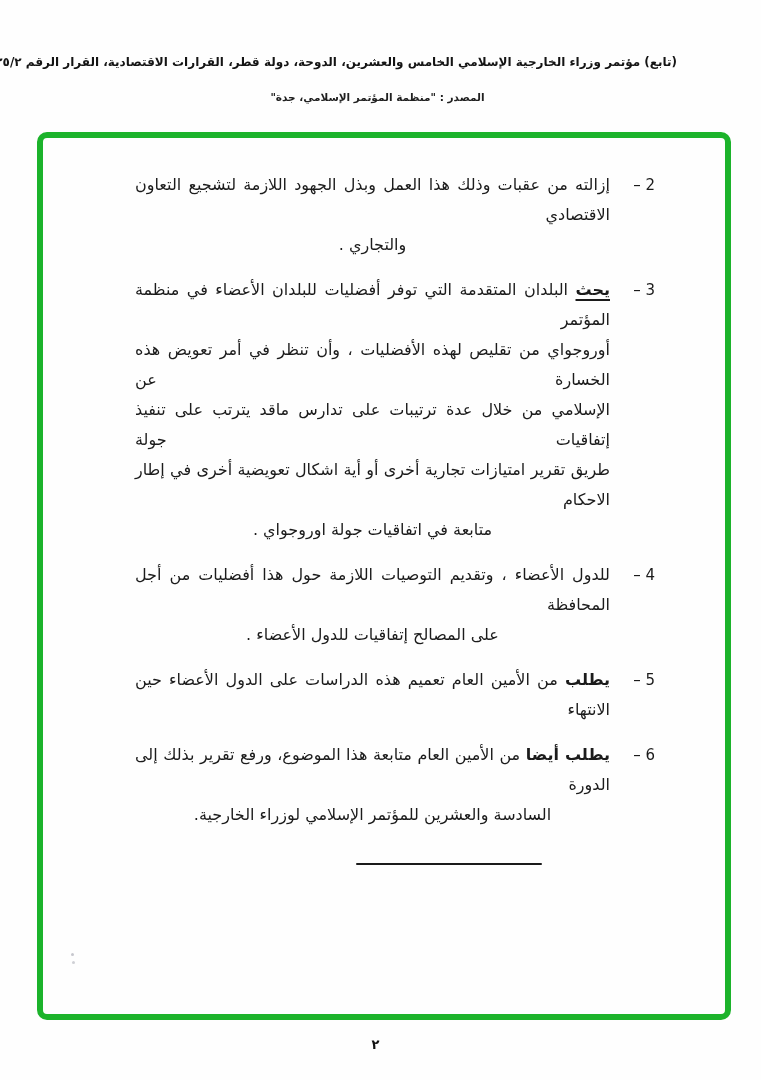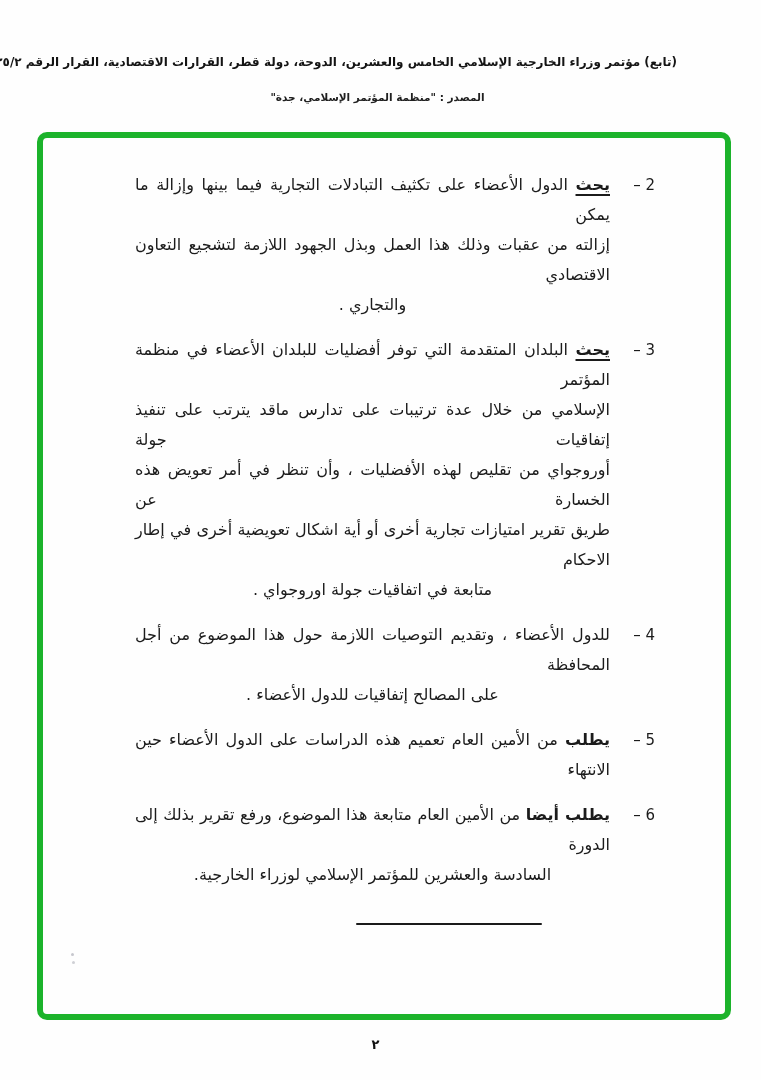--- a/index.html
+++ b/index.html
@@ -53,39 +53,38 @@
 
   <div class="hdr1">(تابع) مؤتمر وزراء الخارجية الإسلامي الخامس والعشرين، الدوحة، دولة قطر، القرارات الاقتصادية، القرار الرقم ٢٥/٢-أق</div>
 
   <div class="hdr2">المصدر :  "منظمة المؤتمر الإسلامي، جدة"</div>
 
   <div class="frame">
     <div class="content" id="items-container">
         <div class="item">
           <div class="marker">2 –</div>
           <div class="text">
-            <div class="line just"><span class="lead u">يحث</span> الدول الأعضاء على تكثيف التبادلات التجارية فيما بينها وإزالة ما يمكن</div>
             <div class="line just">إزالته من عقبات وذلك هذا العمل وبذل الجهود اللازمة لتشجيع التعاون الاقتصادي</div>
             <div class="line">والتجاري .</div>
           </div>
         </div>
         <div class="item">
           <div class="marker">3 –</div>
           <div class="text">
             <div class="line just"><span class="lead u">يحث</span> البلدان المتقدمة التي توفر أفضليات للبلدان الأعضاء في منظمة المؤتمر</div>
+            <div class="line just">أوروجواي من تقليص لهذه الأفضليات ، وأن تنظر في أمر تعويض هذه الخسارة عن</div>
             <div class="line just">الإسلامي من خلال عدة ترتيبات على تدارس ماقد يترتب على تنفيذ إتفاقيات جولة</div>
-            <div class="line just">أوروجواي من تقليص لهذه الأفضليات ، وأن تنظر في أمر تعويض هذه الخسارة عن</div>
             <div class="line just">طريق تقرير امتيازات تجارية أخرى أو أية اشكال تعويضية أخرى في إطار الاحكام</div>
             <div class="line">متابعة في اتفاقيات جولة اوروجواي .</div>
           </div>
         </div>
         <div class="item">
           <div class="marker">4 –</div>
           <div class="text">
-            <div class="line just">للدول الأعضاء ، وتقديم التوصيات اللازمة حول هذا الموضوع من أجل المحافظة</div>
+            <div class="line just">للدول الأعضاء ، وتقديم التوصيات اللازمة حول هذا أفضليات من أجل المحافظة</div>
             <div class="line">على المصالح إتفاقيات للدول الأعضاء .</div>
           </div>
         </div>
         <div class="item">
           <div class="marker">5 –</div>
           <div class="text">
             <div class="line just"><span class="lead">يطلب</span> من الأمين العام تعميم هذه الدراسات على الدول الأعضاء حين الانتهاء</div>
           </div>
         </div>
         <div class="item">

